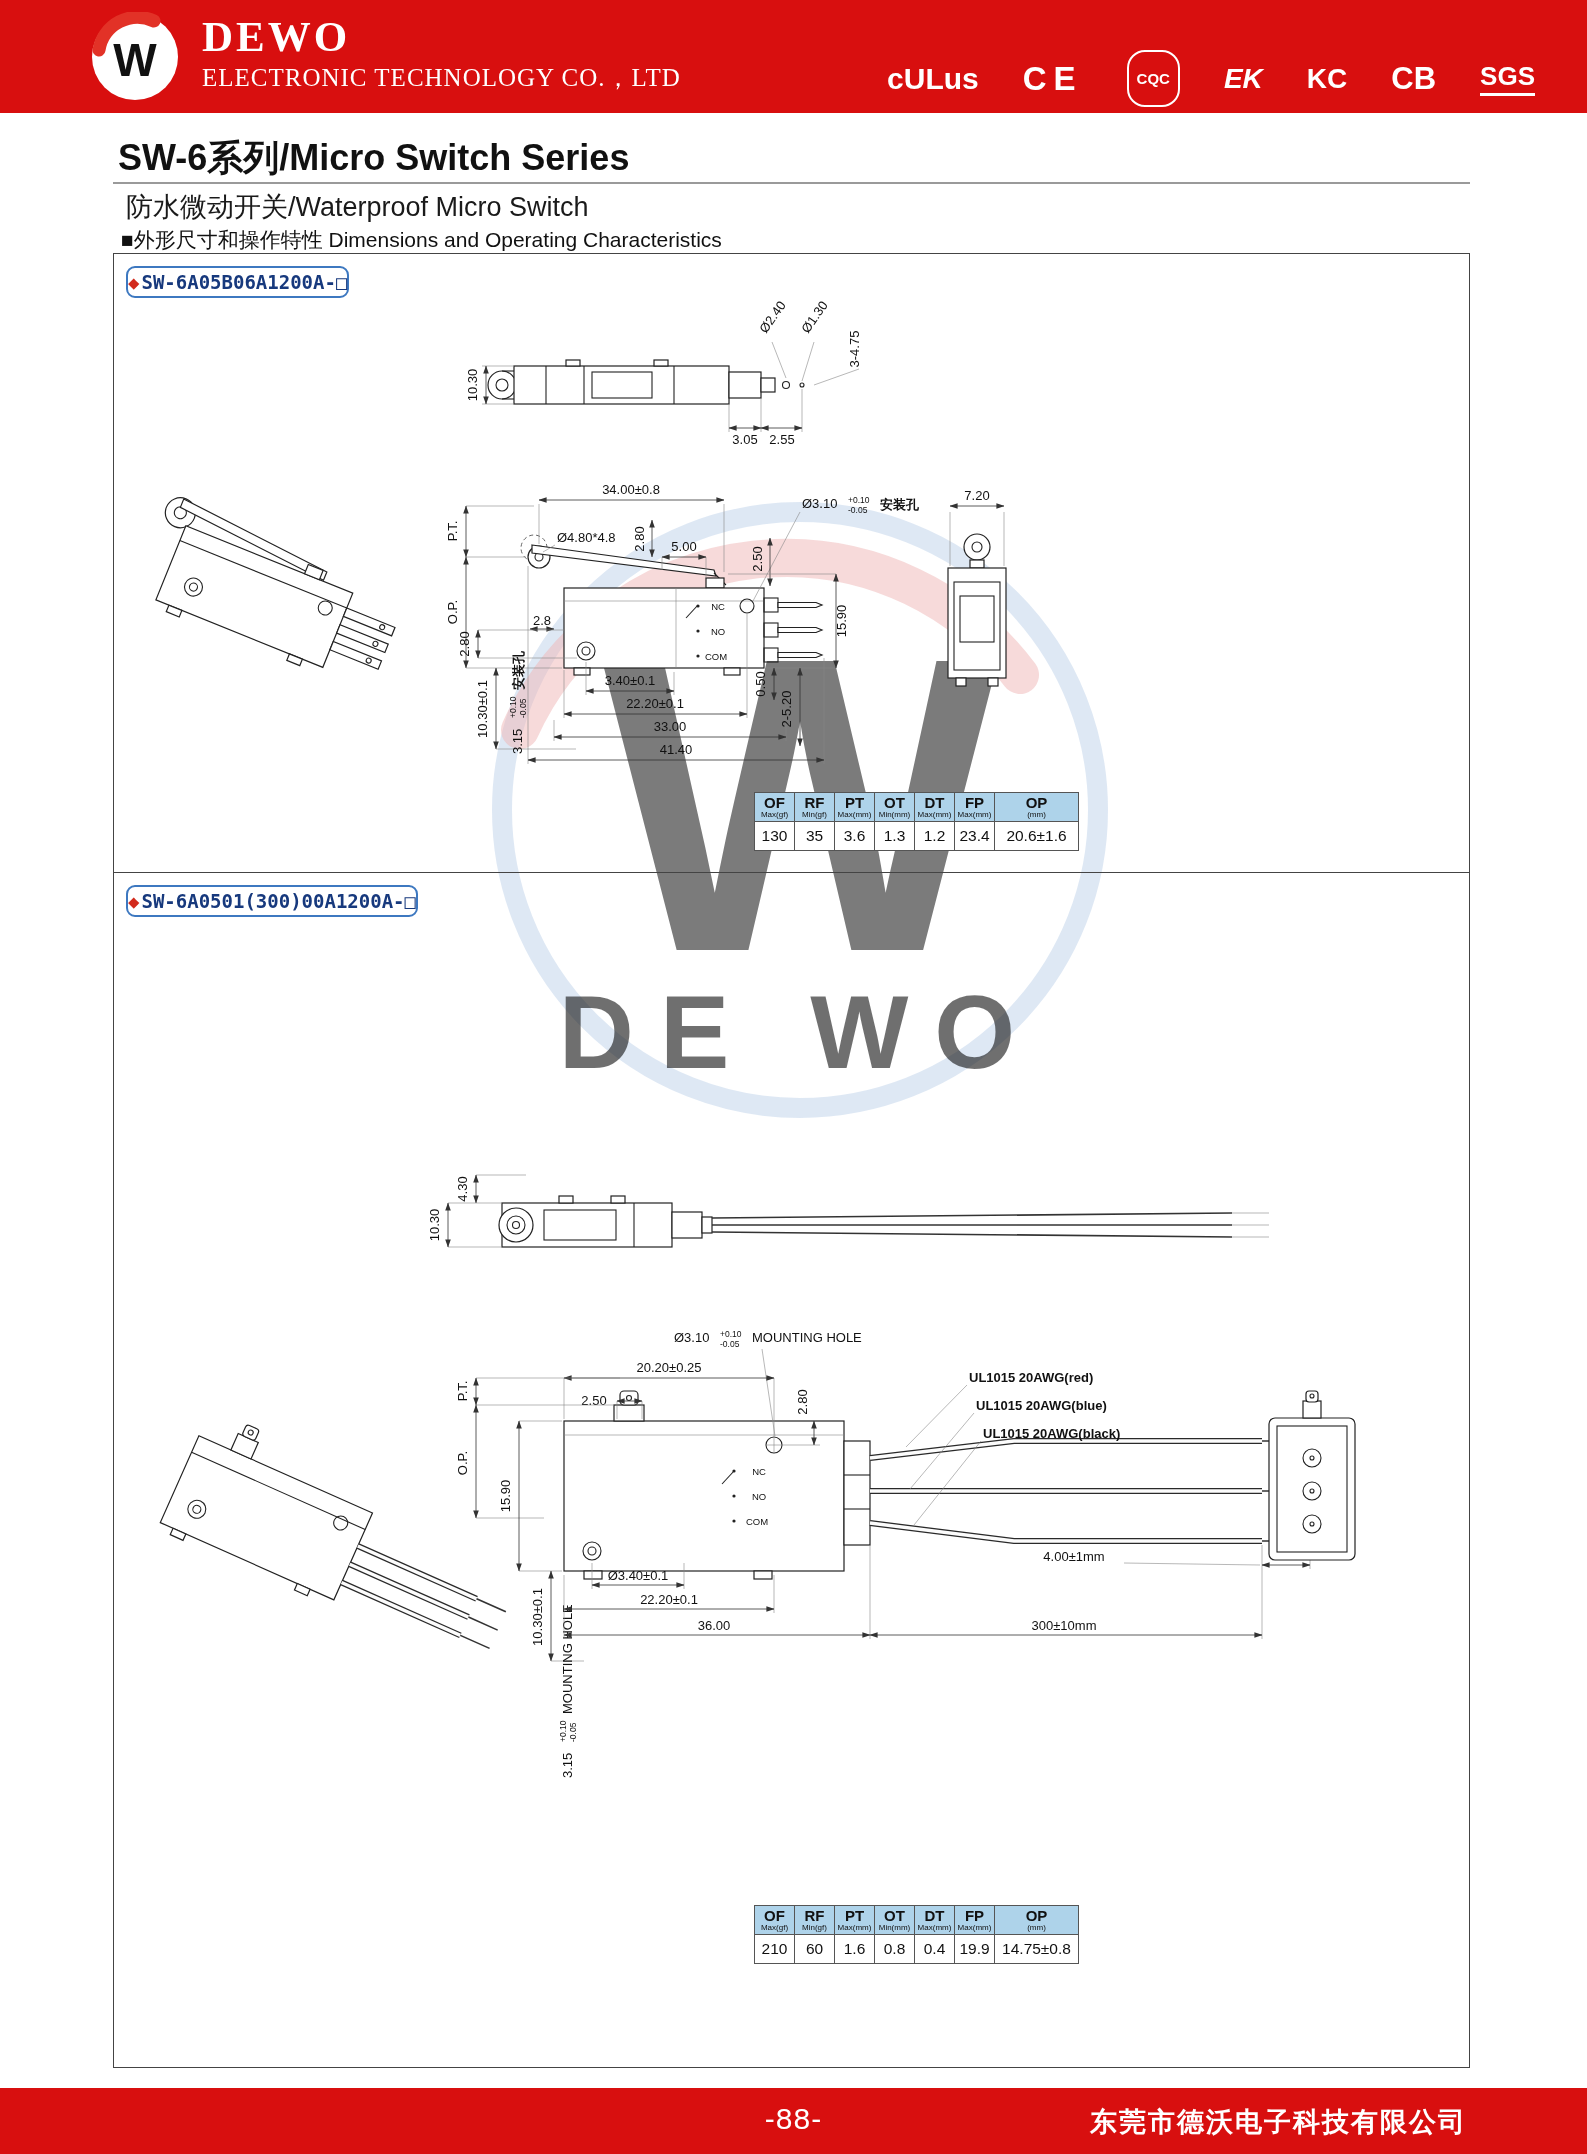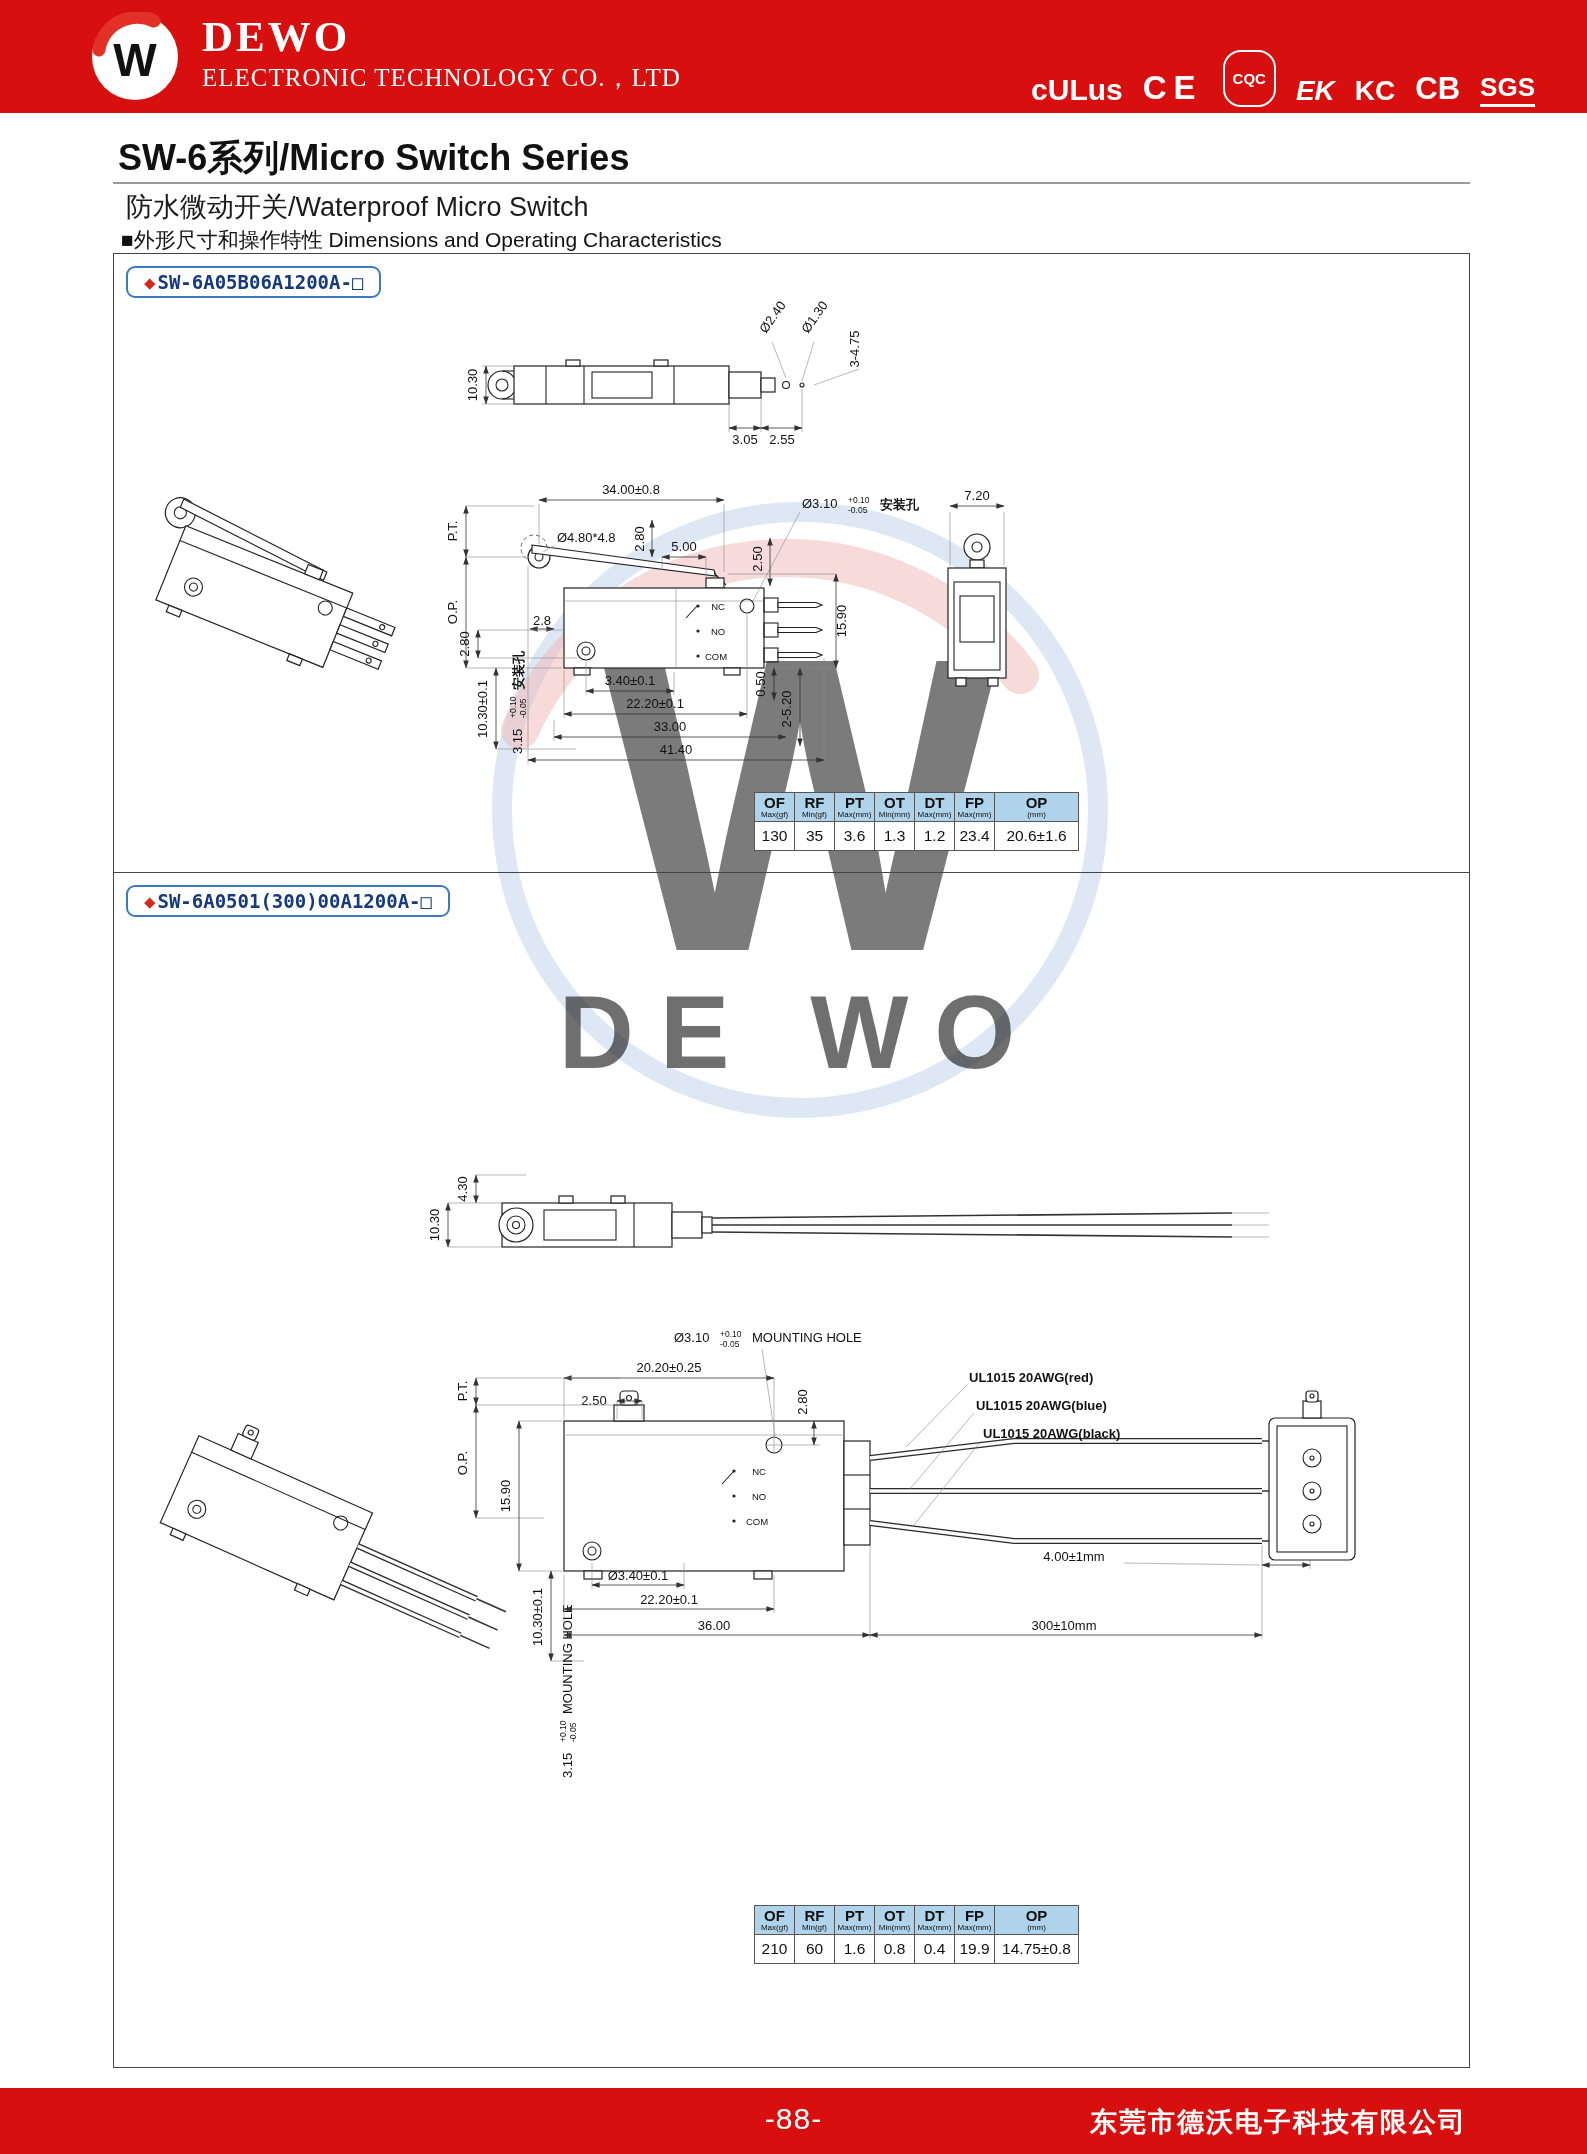--- a/index.html
+++ b/index.html
@@ -5,41 +5,41 @@
   *{margin:0;padding:0;box-sizing:border-box}
   html,body{width:1587px;height:2154px}
   body{position:relative;background:#fff;font-family:"Liberation Sans",sans-serif;overflow:hidden;color:#111}
 
   
   .header{position:absolute;left:0;top:0;width:1587px;height:113px;background:#d80f0f;z-index:3}
   .logo{position:absolute;left:90px;top:12px;width:90px;height:90px}
   .brand{position:absolute;left:202px;top:14px;color:#fff;font-family:"Liberation Serif",serif}
   .brand-name{font-size:43px;font-weight:bold;letter-spacing:3px;line-height:1.05}
   .brand-company{font-size:25px;letter-spacing:1px;margin-top:2px}
-  .certs{position:absolute;right:52px;top:50px;display:flex;align-items:flex-end;gap:20px;color:#fff;white-space:nowrap}
+  .certs{position:absolute;right:52px;top:50px;display:flex;align-items:center;gap:44px;color:#fff;white-space:nowrap}
   .cert{font-weight:bold}
   .c-ul{font-size:30px;font-weight:800}
   .c-ce{font-size:33px;letter-spacing:7px;font-weight:600}
   .c-cqc{font-size:15px;border:2px solid #fff;border-radius:18px;padding:18px 8px}
   .c-ek{font-size:28px;font-style:italic}
   .c-kc{font-size:28px}
   .c-cb{font-size:31px}
   .c-sgs{font-size:26px;border-bottom:3px solid #fff;padding-bottom:1px}
 
   
   .series-title{position:absolute;left:118px;top:134px;font-size:36px;font-weight:bold;z-index:2}
   .title-rule{position:absolute;left:113px;top:182px;width:1357px;height:2px;background:#9a9a9a;z-index:2}
   .subtitle{position:absolute;left:126px;top:189px;font-size:27px;color:#1a1a1a;z-index:2}
   .section-label{position:absolute;left:121px;top:226px;font-size:21px;font-weight:500;z-index:2}
 
   
   .box{position:absolute;left:113px;width:1357px;border:1px solid #444;z-index:2}
   .box1{top:253px;height:620px}
   .box2{top:873px;height:1195px;border-top:none}
-  .model-tag{position:absolute;left:12px;top:12px;border:2px solid #3d78c0;border-radius:9px;padding:3px 16px;
+  .model-tag{position:absolute;left:12px;top:12px;border:2px solid #3d78c0;border-radius:9px;padding:3px 0;
     font-family:"DejaVu Sans Mono",monospace;font-size:19px;font-weight:bold;color:#17397d;background:transparent;z-index:4}
   .model-tag .diamond{color:#d22a1c;margin-right:2px}
   .draw{position:absolute;left:0;top:0}
 
   
   svg text{font-family:"Liberation Sans",sans-serif;fill:#111}
   .lbl{font-size:13px}
   .sml{font-size:8.5px}
   .tiny{font-size:9.5px}
   .bld{font-weight:bold}

